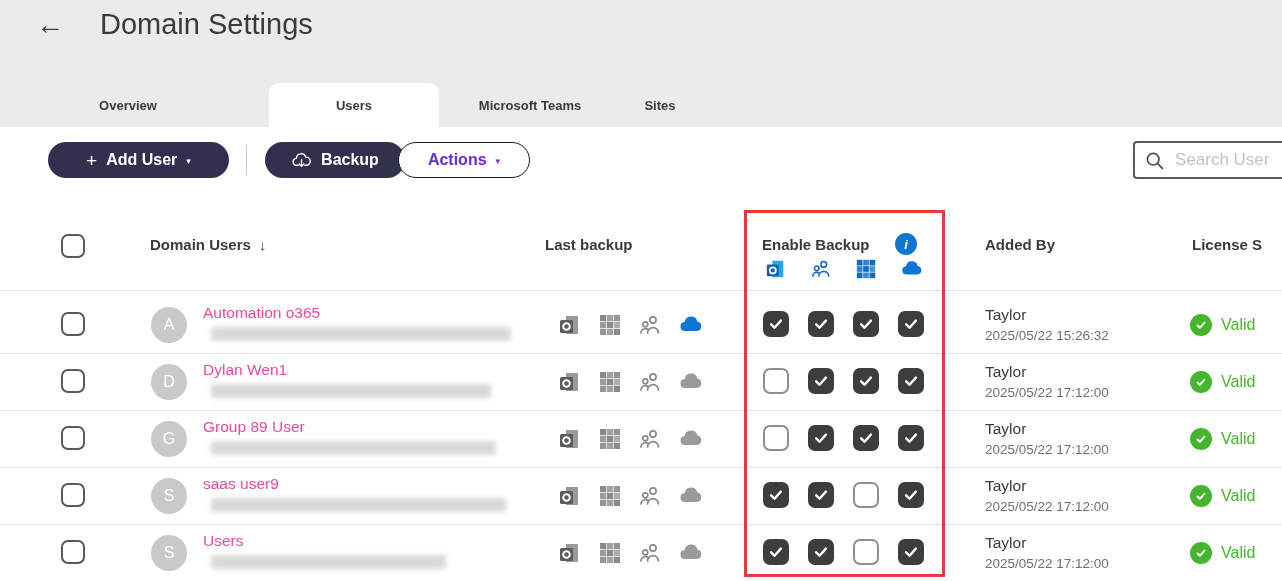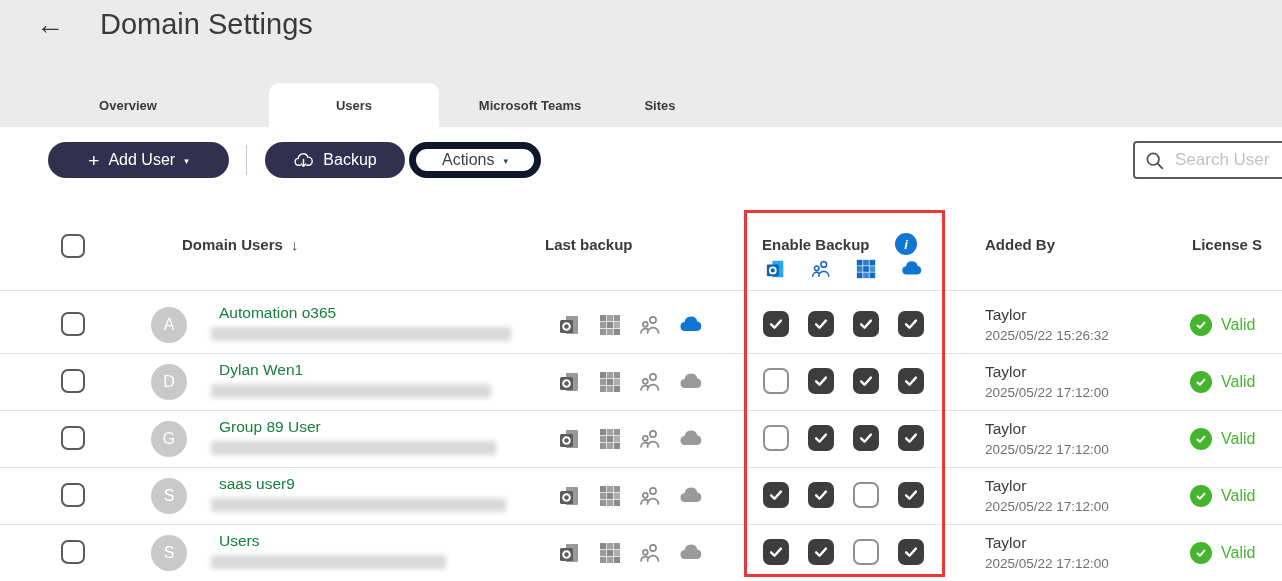--- a/index.html
+++ b/index.html
@@ -21,37 +21,37 @@
   .tab:nth-child(4){left:610px;width:100px;}
   .tab:nth-child(5){left:767px;width:160px;}
   .tab.active{background:#fff;border-radius:10px 10px 0 0;}
 
   
   .pill{position:absolute;top:142px;height:36px;border-radius:18px;display:flex;align-items:center;
         gap:9px;cursor:pointer;box-sizing:border-box;}
   .pill.dark{background:var(--accent-dark,#32304f);color:#fff;}
   .btn-add-user{left:48px;width:181px;justify-content:center;}
   .btn-backup{left:265px;width:140px;justify-content:center;}
-  .btn-actions{left:409px;width:132px;justify-content:center;background:#fff;
-               border:7px solid #0f172a;color:#404040;}
-  .pill .lbl{font-size:16px;font-weight:400;}
+  .btn-actions{left:398px;width:132px;justify-content:center;background:#fff;
+               border:1px solid #0f172a;color:#6d28d9;}
+  .pill .lbl{font-size:16px;font-weight:700;}
   .plus-glyph{font-size:19px;font-weight:400;line-height:19px;}
   .caret{font-size:9px;line-height:9px;margin-top:2px;}
   .toolbar-divider{position:absolute;left:246px;top:145px;width:1px;height:30px;background:#c9c9c9;}
 
   .search-box{position:absolute;left:1133px;top:141px;width:200px;height:38px;border:2px solid #5a5a5a;
               border-radius:4px;background:#fff;display:flex;align-items:center;box-sizing:border-box;padding-left:9px;}
   .search-box svg{flex:0 0 auto;}
   .search-box input{border:none;outline:none;font-family:"Liberation Sans",sans-serif;
               font-size:17px;color:#444;width:120px;margin-left:8px;background:transparent;}
   .search-box input::placeholder{color:#c2c2c2;}
 
   
   .col-hdr{position:absolute;top:236px;font-size:15px;font-weight:700;color:#3a3a3a;white-space:nowrap;}
-  .hdr-domain-users{left:150px;display:flex;gap:8px;align-items:center;cursor:pointer;margin-left:32px;}
+  .hdr-domain-users{left:150px;display:flex;gap:8px;align-items:center;cursor:pointer;}
   .sort-arrow{font-size:15px;font-weight:400;color:#4a4a4a;}
   .hdr-last-backup{left:545px;}
   .hdr-enable-backup{left:762px;}
   .hdr-added-by{left:985px;}
   .hdr-license{left:1192px;}
   .info-icon{position:absolute;left:895px;top:233px;width:22px;height:22px;border-radius:50%;
              background:var(--info-blue,#1076d2);color:#fff;font-size:13px;font-weight:700;
              display:flex;align-items:center;justify-content:center;cursor:pointer;font-style:italic;}
   .hdr-svc{position:absolute;top:258px;width:22px;height:22px;}
   .hdr-svc svg{width:22px;height:22px;display:block;}
@@ -62,21 +62,21 @@
   .select-all{position:absolute;left:61px;top:234px;}
 
   
   .table-body{position:absolute;left:0;top:290px;width:100%;border-top:1px solid #e3e3e3;}
   .table-row{position:relative;height:56px;border-bottom:1px solid #e3e3e3;background:#fff;}
   .table-row:first-child{height:62px;}
   .row-select{position:absolute;left:61px;bottom:17px;}
   .avatar{position:absolute;left:151px;bottom:10px;width:36px;height:36px;border-radius:50%;
           background:#c9c9c9;color:#fff;font-size:16px;font-weight:400;
           display:flex;align-items:center;justify-content:center;}
-  .user-name{position:absolute;left:219px;bottom:31px;font-size:15.5px;color:#15803d;}
+  .user-name{position:absolute;left:203px;bottom:31px;font-size:15.5px;color:#ec4899;}
   .email-blur{position:absolute;left:211px;bottom:12px;height:14px;background:#d9d9d9;
               border-radius:2px;filter:blur(2.5px);}
   .svc{position:absolute;bottom:16px;width:24px;height:24px;}
   .svc svg{width:24px;height:24px;display:block;}
   .rs-0{left:558px;} .rs-1{left:598px;} .rs-2{left:638px;} .rs-3{left:678px;}
 
   .encb{position:absolute;bottom:16px;width:26px;height:26px;border-radius:7px;box-sizing:border-box;
         border:2px solid #8f8f8f;background:#fff;display:flex;align-items:center;justify-content:center;cursor:pointer;}
   .encb svg{width:18px;height:18px;display:none;}
   .encb.checked{border:none;background:#3d3d3d;}

